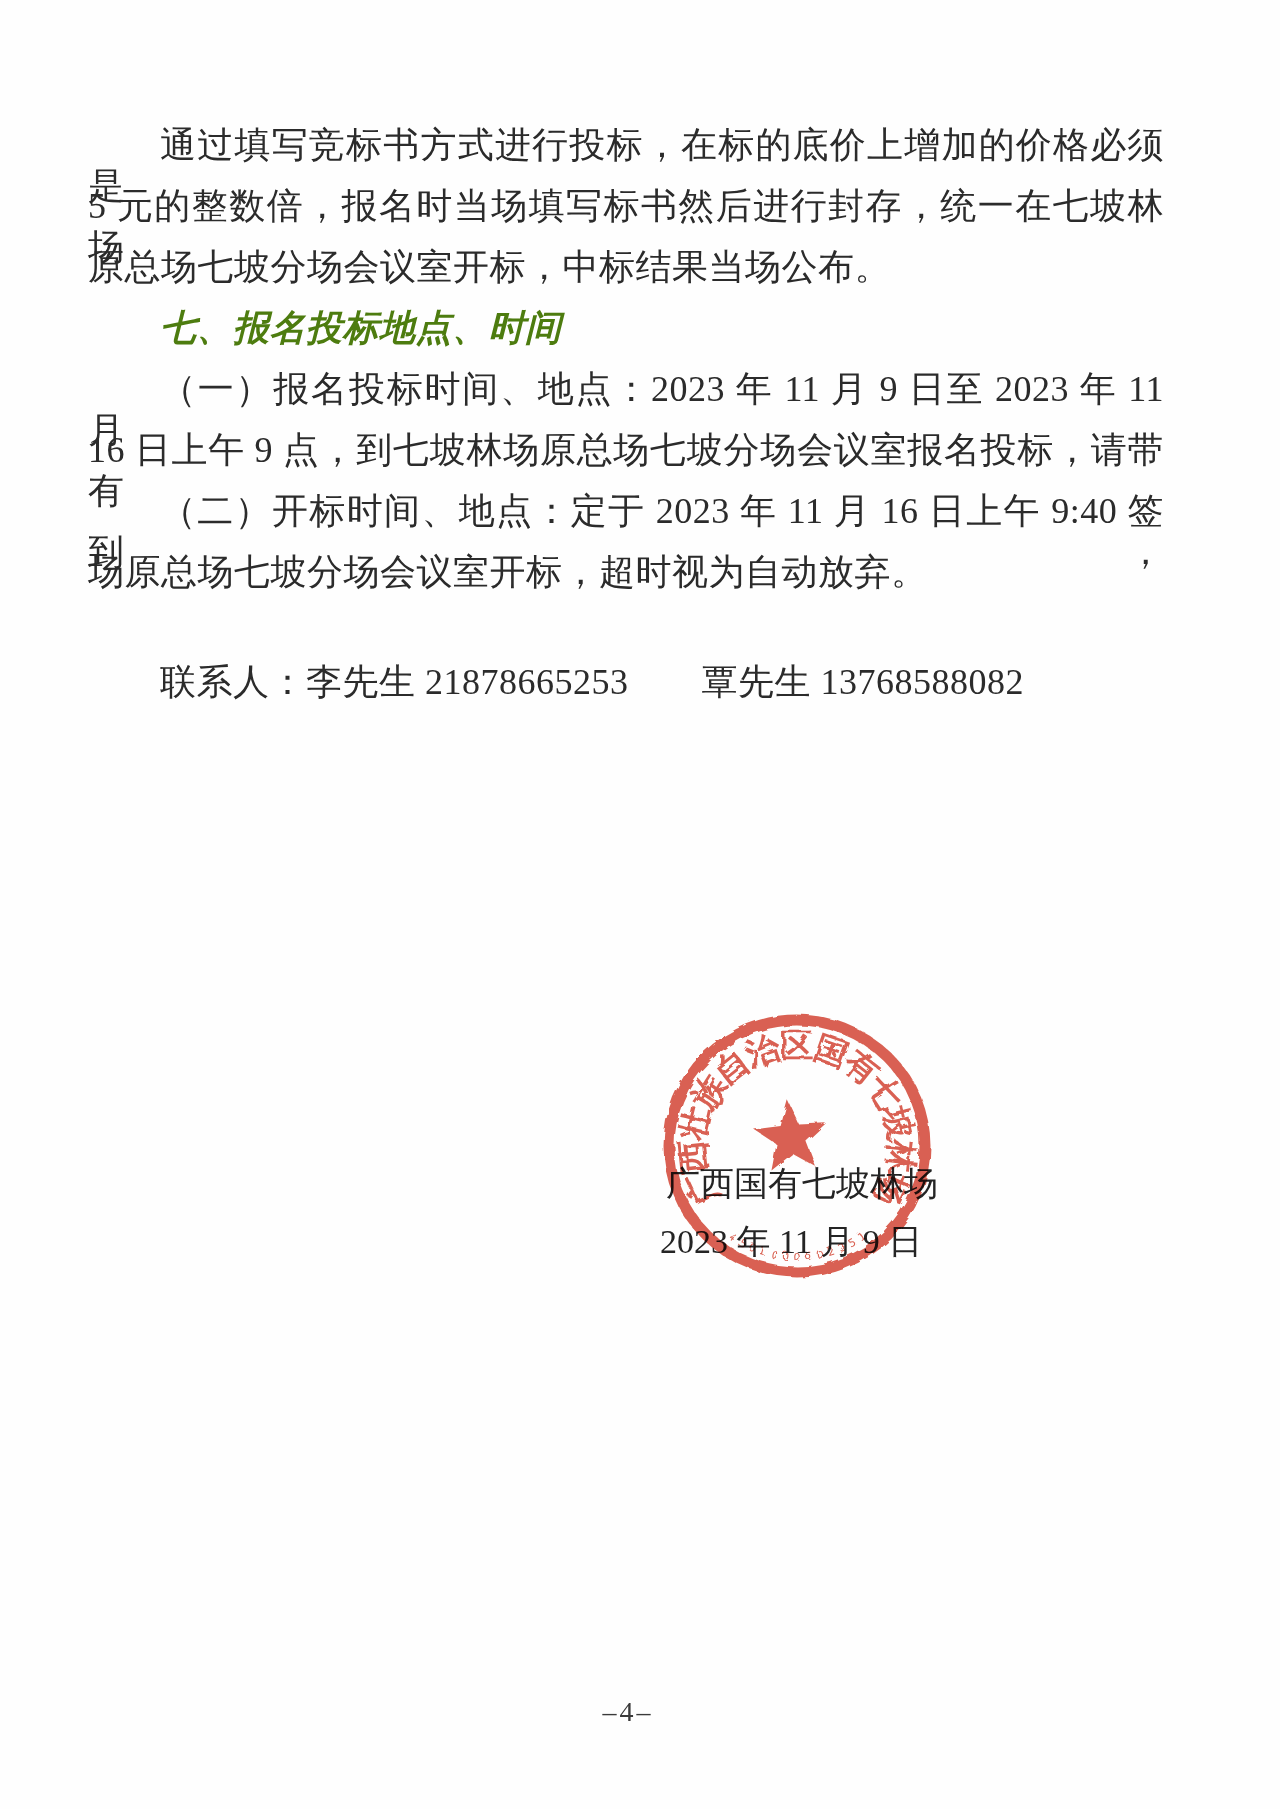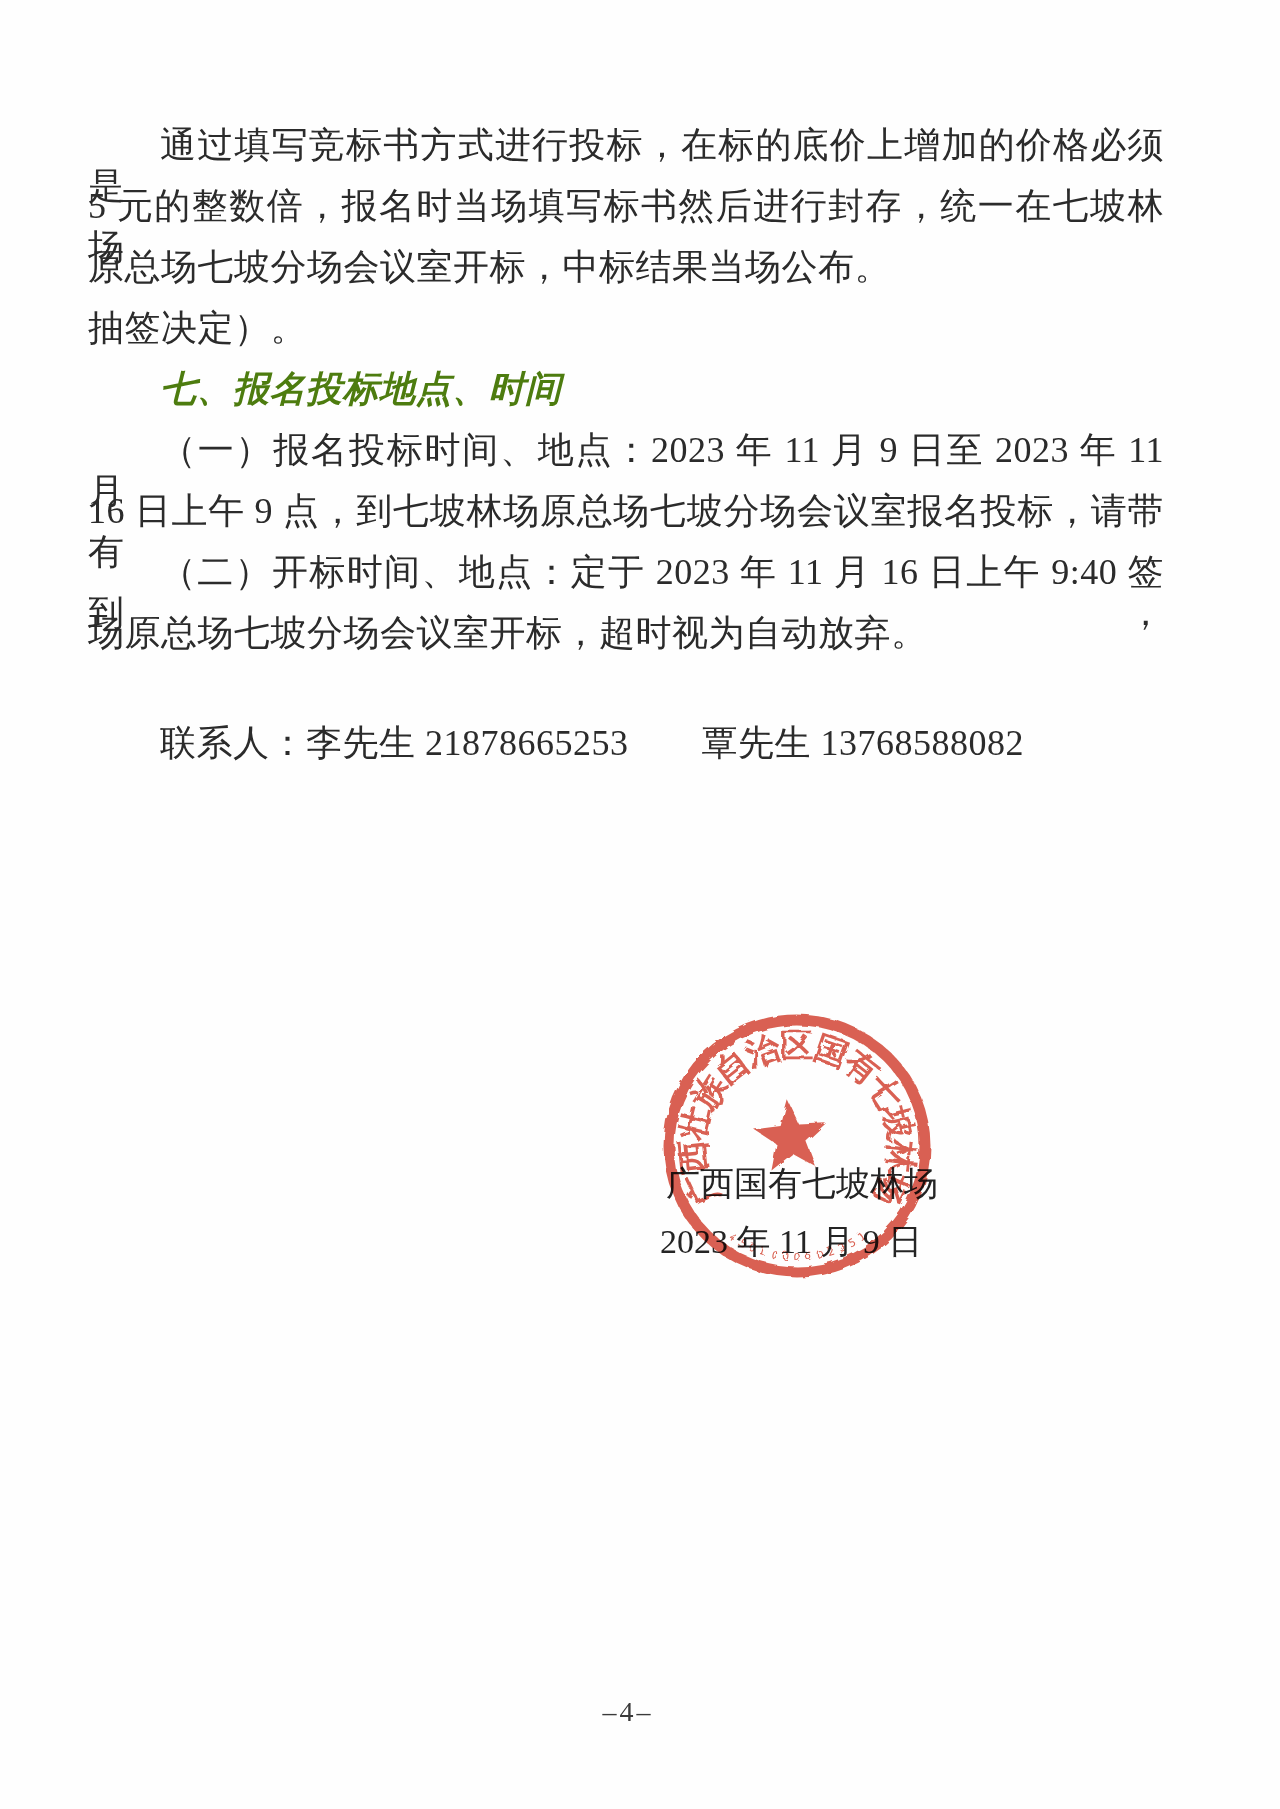--- a/index.html
+++ b/index.html
@@ -73,21 +73,20 @@
 </style>
 </head>
 <body>
 
 <div class="page">
 
   <div class="textblock">
     <div class="ln ind just">通过填写竞标书方式进行投标，在标的底价上增加的价格必须是</div>
     <div class="ln just">5 元的整数倍，报名时当场填写标书然后进行封存，统一在七坡林场</div>
     <div class="ln">原总场七坡分场会议室开标，中标结果当场公布。</div>
-    <div class="ln">抽签决定）。</div>
     <div class="ln ind bold">七、报名投标地点、时间</div>
     <div class="ln ind just">（一）报名投标时间、地点：2023 年 11 月 9 日至 2023 年 11 月</div>
     <div class="ln just">16 日上午 9 点，到七坡林场原总场七坡分场会议室报名投标，请带有</div>
     <div class="ln ind just">（二）开标时间、地点：定于 2023 年 11 月 16 日上午 9:40 签到，</div>
     <div class="ln">场原总场七坡分场会议室开标，超时视为自动放弃。</div>
     <div class="spacer"></div>
     <div class="ln ind">联系人：李先生 21878665253　　覃先生  13768588082</div>
   </div>
 
   <div class="sig-org">广西国有七坡林场</div>

